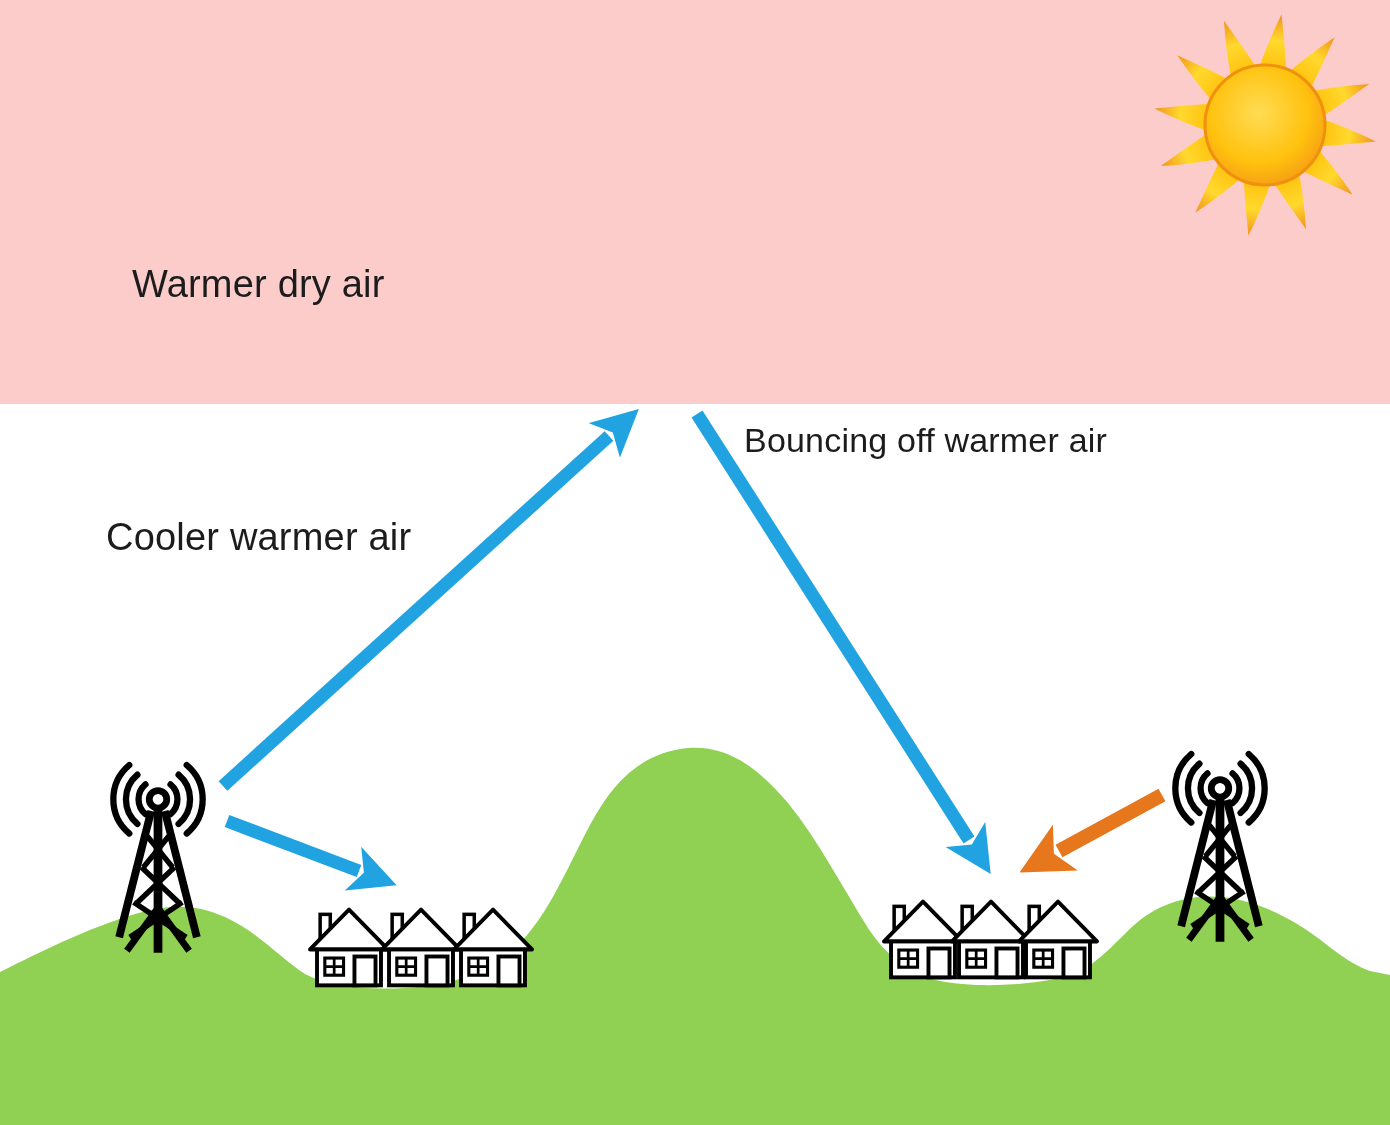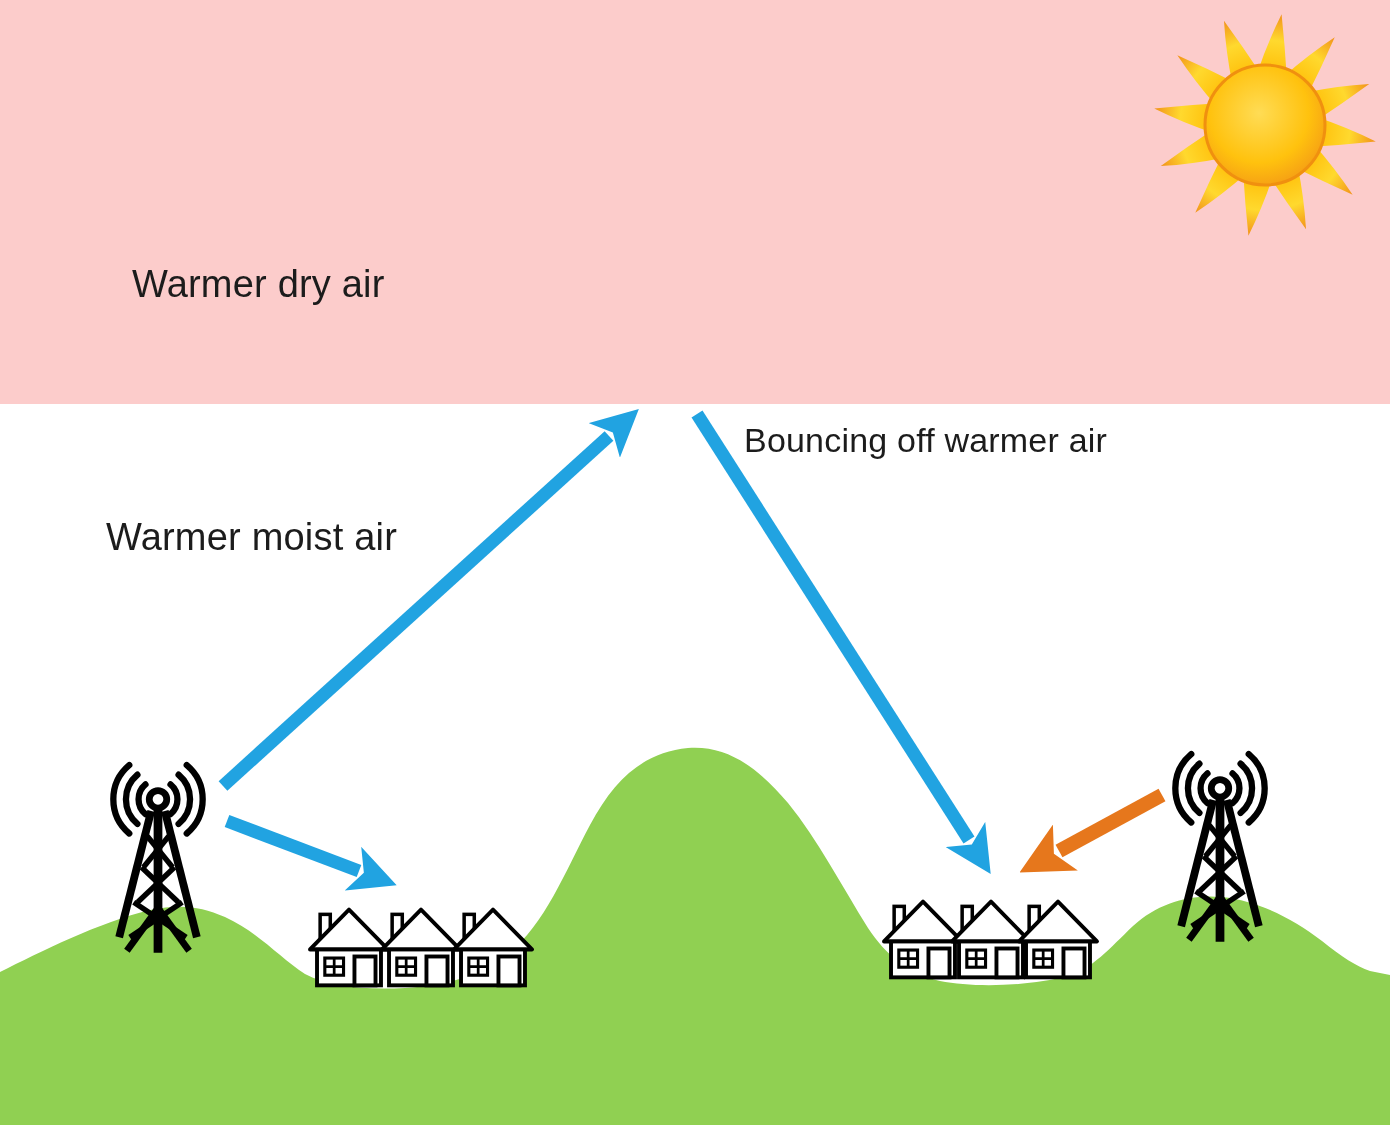--- a/index.html
+++ b/index.html
@@ -133,14 +133,14 @@
 
   <g fill="none">
     <path d="M223,786 L609,436" stroke="#21A3E1" stroke-width="13" marker-end="url(#headBlue)"></path>
     <path d="M227,821 L359,871" stroke="#21A3E1" stroke-width="13" marker-end="url(#headBlue)"></path>
     <path d="M697,414 L969,840" stroke="#21A3E1" stroke-width="13" marker-end="url(#headBlue)"></path>
     <path d="M1162,795 L1059,851" stroke="#E6771C" stroke-width="14.5" marker-end="url(#headOrange)"></path>
   </g>
 </svg>
 
 <div class="label label-warm">Warmer dry air</div>
-<div class="label label-cool">Warmer moist air</div>
+<div class="label label-cool">Cooler warmer air</div>
 <div class="label label-bounce">Bouncing off warmer air</div>
 
 </body></html>

